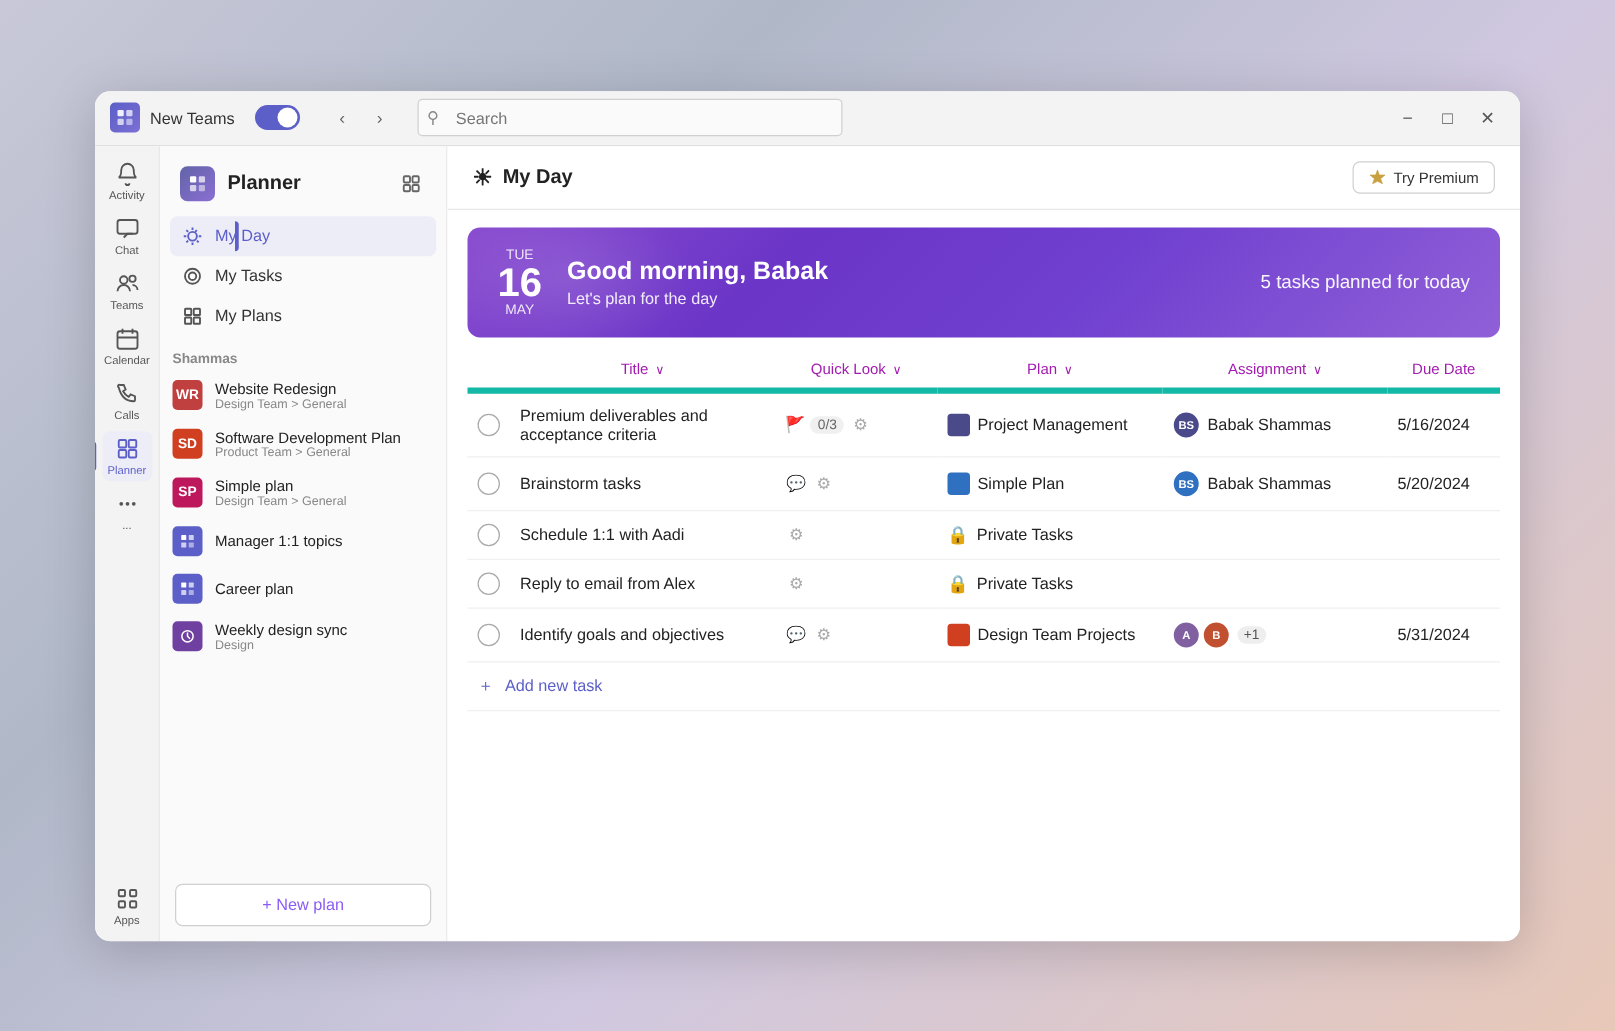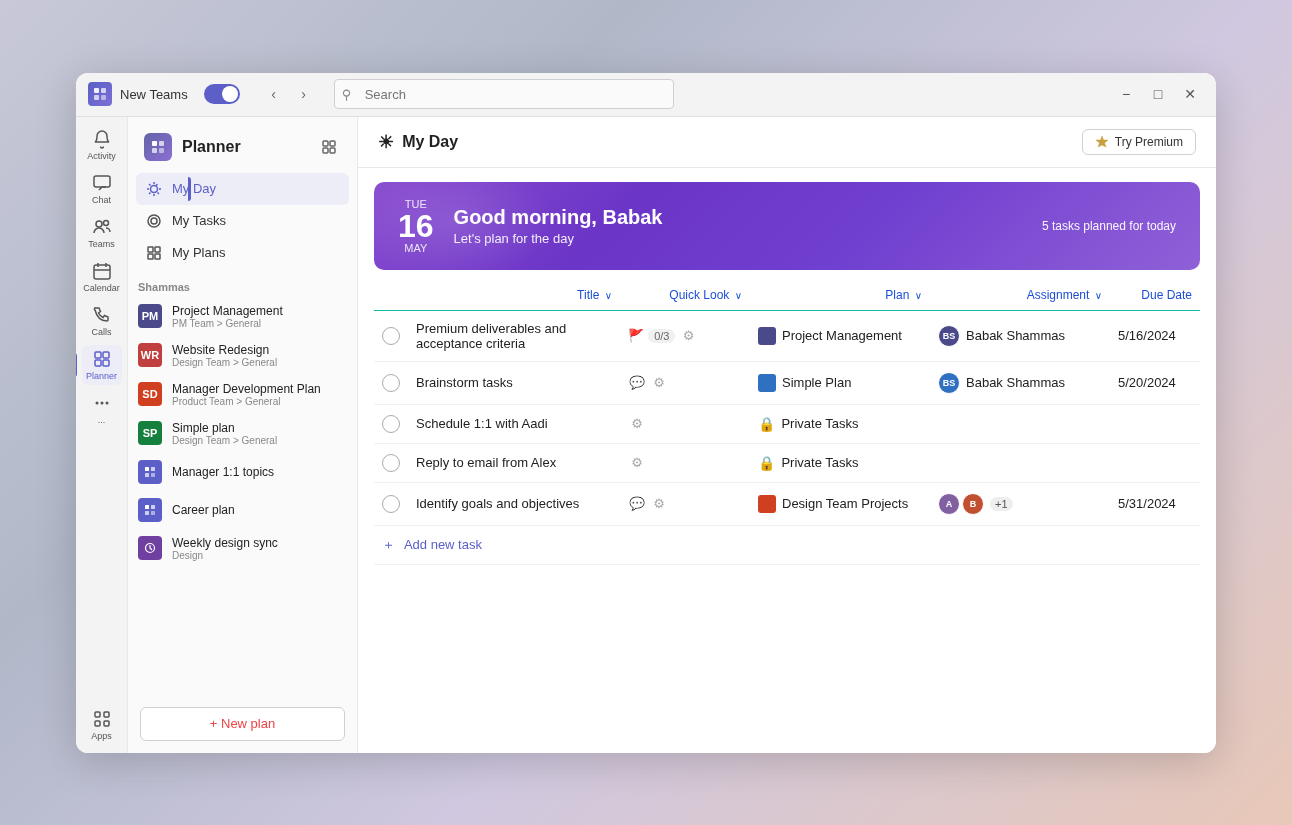--- a/index.html
+++ b/index.html
@@ -257,21 +257,21 @@
       margin-top: auto;
       padding: 12px;
     }
     .new-plan-btn {
       width: 100%;
       height: 34px;
       border: 1px solid #d0d0d0;
       background: white;
       border-radius: 6px;
       font-size: 13px;
-      color: #ef4444;
+      color: #8b5cf6;
       cursor: pointer;
       display: flex; align-items: center; justify-content: center;
       gap: 6px;
     }
 
     
     .content-area {
       flex: 1;
       display: flex;
       flex-direction: column;
@@ -334,43 +334,43 @@
       align-items: center;
       margin-right: 20px;
     }
     .banner-day-label { font-size: 11px; opacity: 0.85; text-transform: uppercase; }
     .banner-day-num { font-size: 32px; font-weight: 700; line-height: 1; }
     .banner-month { font-size: 11px; opacity: 0.85; text-transform: uppercase; }
     .banner-text { flex: 1; }
     .banner-greeting { font-size: 20px; font-weight: 700; }
     .banner-subtitle { font-size: 13px; opacity: 0.9; margin-top: 2px; }
     .banner-tasks {
-      font-size: 12px;
+      font-size: 15px;
       font-weight: 500;
       opacity: 0.95;
       text-align: center;
     }
 
     
     .task-table-wrap {
       flex: 1;
       overflow-y: auto;
       padding: 0 16px;
     }
     .task-table {
       width: 100%;
       border-collapse: collapse;
     }
     .task-table th {
-      text-align: right;
+      text-align: center;
       font-size: 12px;
-      color: #1d4ed8;
+      color: #a21caf;
       font-weight: 500;
       padding: 8px 8px;
-      border-bottom: 1px solid #14b8a6;
+      border-bottom: 5px solid #14b8a6;
       white-space: nowrap;
     }
     .task-table th .sort-icon {
       font-size: 10px;
       margin-left: 2px;
     }
     .task-table td {
       padding: 10px 8px;
       font-size: 13px;
       color: #222;
@@ -608,46 +608,39 @@
               <rect x="2" y="9" width="5" height="5" rx="0.5"></rect>
               <rect x="9" y="9" width="5" height="5" rx="0.5"></rect>
             </svg>
           <span>My Plans</span>
         </div>
       </div>
 
       <div class="sidebar-scroll">
         <div class="sidebar-section-label">Shammas</div>
 
-        <div class="pinned-item">
-          <div class="pinned-icon" style="background:#4a4a8a;">PM</div>
-          <div class="pinned-item-info">
-            <span class="pinned-item-name">Project Management</span>
-            <span class="pinned-item-sub">PM Team &gt; General</span>
-          </div>
-        </div>
 
         <div class="pinned-item">
           <div class="pinned-icon" style="background:#c04040;">WR</div>
           <div class="pinned-item-info">
             <span class="pinned-item-name">Website Redesign</span>
             <span class="pinned-item-sub">Design Team &gt; General</span>
           </div>
         </div>
 
         <div class="pinned-item">
           <div class="pinned-icon" style="background:#d04020;">SD</div>
           <div class="pinned-item-info">
-            <span class="pinned-item-name">Manager Development Plan</span>
+            <span class="pinned-item-name">Software Development Plan</span>
             <span class="pinned-item-sub">Product Team &gt; General</span>
           </div>
         </div>
 
         <div class="pinned-item">
-          <div class="pinned-icon" style="background:#15803d;">SP</div>
+          <div class="pinned-icon" style="background:#be185d;">SP</div>
           <div class="pinned-item-info">
             <span class="pinned-item-name">Simple plan</span>
             <span class="pinned-item-sub">Design Team &gt; General</span>
           </div>
         </div>
 
         <div class="pinned-item">
           <div class="pinned-icon" style="background:#5b5fc7; font-size:9px;">
             <svg width="12" height="12" viewBox="0 0 12 12" fill="none">
                 <rect x="1" y="1" width="4" height="4" rx="0.5" fill="white"></rect>

